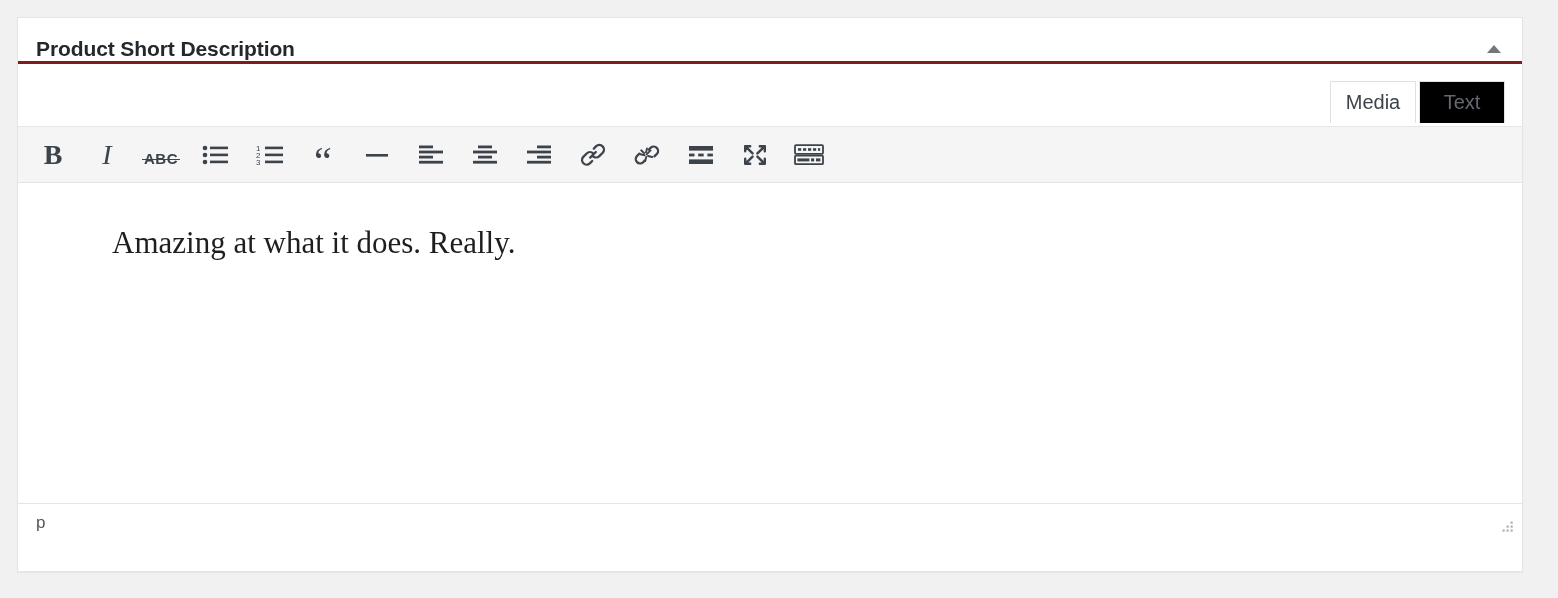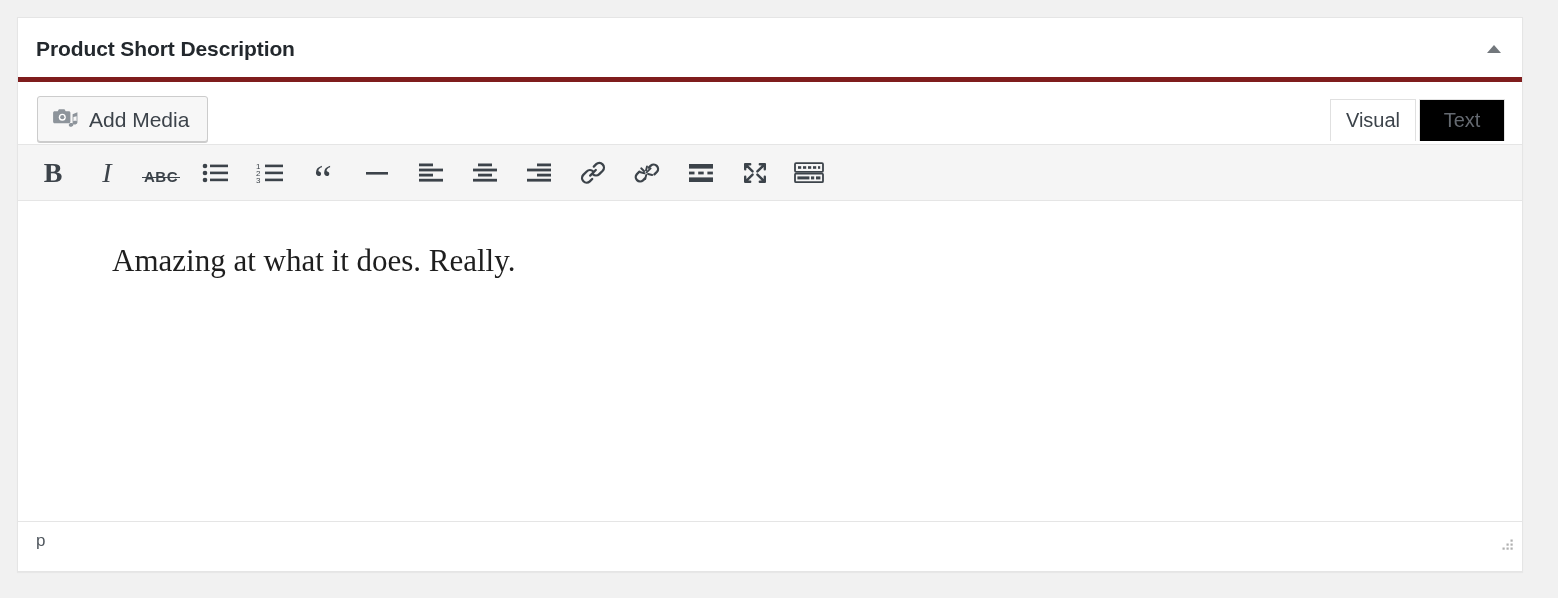--- a/index.html
+++ b/index.html
@@ -24,22 +24,22 @@
     height: 555px;
     background: #ffffff;
     border: 1px solid #e5e5e5;
     box-sizing: border-box;
     box-shadow: 0 1px 1px rgba(0,0,0,0.04);
   }
 
   
   .postbox-header {
     position: relative;
-    height: 64px;
-    border-bottom: 5px solid #7f1d1d;
+    height: 46px;
+    border-bottom: 3px solid #7f1d1d;
     box-sizing: border-box;
   }
   .postbox-title {
     position: absolute;
     left: 18px;
     top: 18px;
     font-size: 21px;
     font-weight: bold;
     color: #23282d;
     line-height: 26px;
@@ -237,34 +237,23 @@
     <div class="postbox-title">Product Short Description</div>
     <button class="handle-toggle">
       <span class="caret-up"></span>
     </button>
   </div>
 
   <div class="wp-editor-wrap">
 
     <div class="wp-media-buttons-row">
 
-      <div class="insert-media">
-        <span class="media-icon">
-          <svg width="25" height="23" viewBox="0 0 25 23" fill="#8d949b" xmlns="http://www.w3.org/2000/svg">
-            <path d="M1.6 3.2h3.1l1.2-1.9h5.6l1.2 1.9h3.2c.8 0 1.5.7 1.5 1.5v9.1c0 .8-.7 1.5-1.5 1.5H1.6c-.8 0-1.5-.7-1.5-1.5V4.7c0-.8.7-1.5 1.5-1.5z"></path>
-            <circle cx="9.3" cy="9.2" r="3.5" fill="#ffffff"></circle>
-            <circle cx="9.3" cy="9.2" r="2.1" fill="#8d949b"></circle>
-            <path d="M19.6 6.3v9.1c-.5-.35-1.2-.5-1.95-.32-1.25.3-2.05 1.35-1.8 2.35.25 1 1.46 1.55 2.71 1.25 1.05-.25 1.79-1.02 1.84-1.86h.01V9.1l3.2-.95v5.0c-.5-.35-1.2-.5-1.95-.32-1.25.3-2.05 1.35-1.8 2.35.25 1 1.46 1.55 2.71 1.25 1.06-.26 1.8-1.04 1.84-1.88V4.3l-4.81 2z"></path>
-          </svg>
-        </span>
-        <span class="label">Add Media</span>
-      </div>
 
       <div class="wp-editor-tabs">
-        <div class="wp-switch-editor active">Visual</div>
+        <div class="wp-switch-editor active">Media</div>
         <div class="wp-switch-editor">Text</div>
       </div>
     </div>
 
     <div class="mce-toolbar-grp">
 
       <div class="mce-btn">
         <span class="glyph bold">B</span>
       </div>
 

